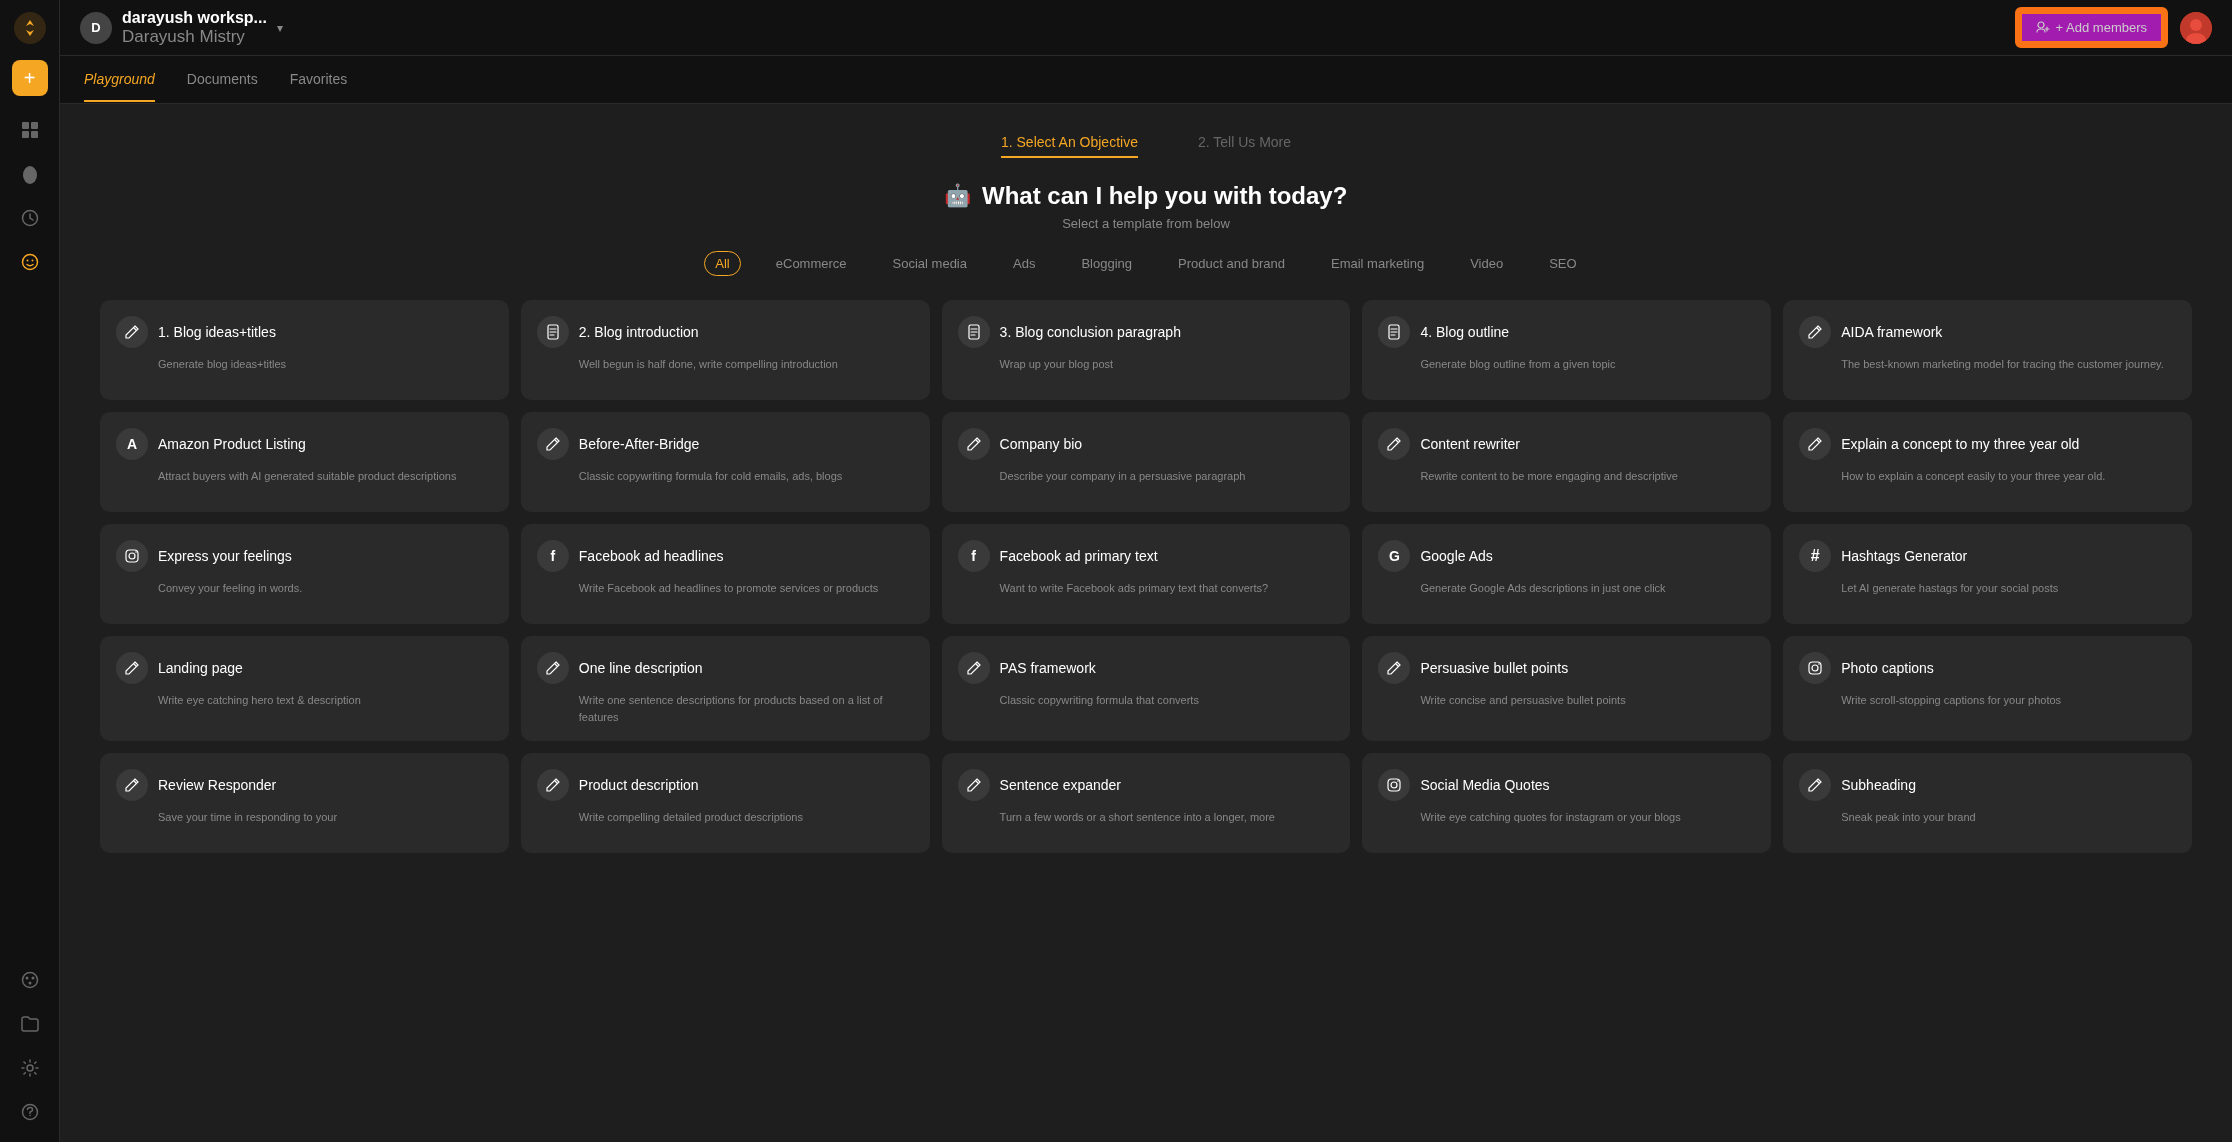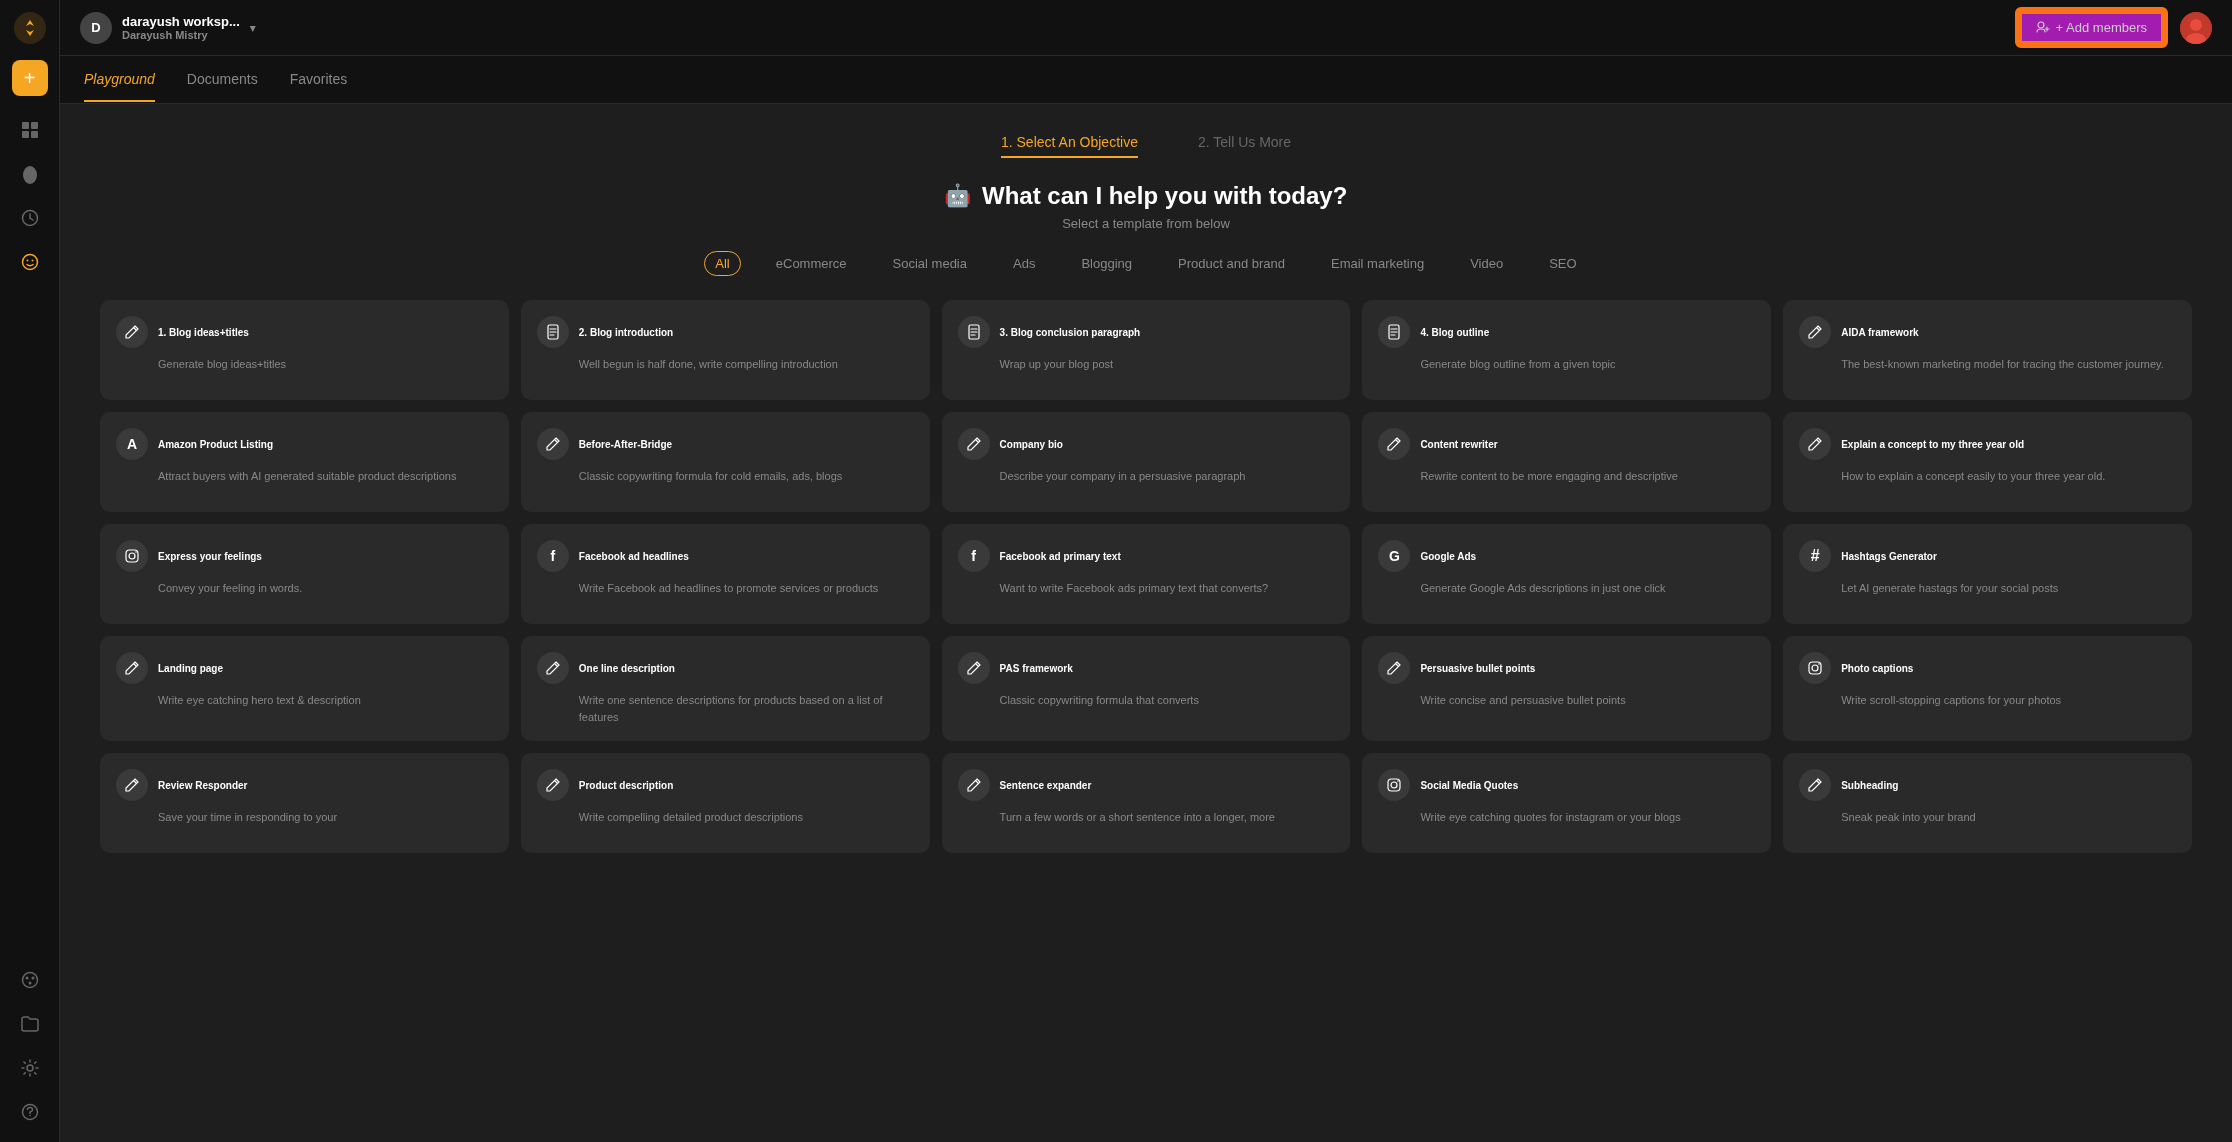--- a/index.html
+++ b/index.html
@@ -93,28 +93,27 @@
       justify-content: center;
       font-size: 13px;
       font-weight: 600;
       color: #fff;
     }
     .workspace-info {
       display: flex;
       flex-direction: column;
     }
     .workspace-name {
-      font-size: 13px;
+      font-size: 16px;
       font-weight: 600;
       color: #fff;
     }
     .workspace-user {
-      font-size: 11px;
+      font-size: 17px;
       color: #888;
-      font-weight: bold;
     }
     .topbar-chevron {
       color: #888;
       font-size: 12px;
       cursor: pointer;
     }
     .topbar-right {
       display: flex;
       align-items: center;
       gap: 12px;
@@ -289,22 +288,22 @@
       border-radius: 50%;
       background: #3a3a3a;
       display: flex;
       align-items: center;
       justify-content: center;
       font-size: 14px;
       flex-shrink: 0;
       color: #fff;
     }
     .template-title {
-      font-size: 10px;
-      font-weight: 700;
+      font-size: 14px;
+      font-weight: 400;
       color: #fff;
       line-height: 1.3;
     }
     .template-desc {
       font-size: 11px;
       color: #888;
       line-height: 1.5;
       padding-left: 42px;
     }
 

